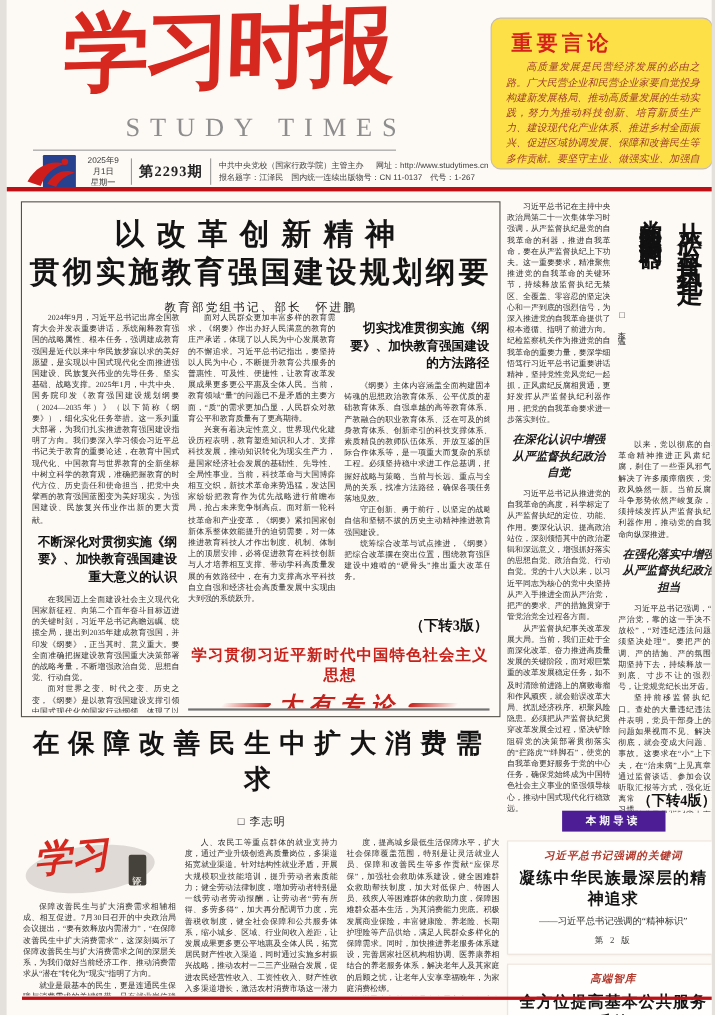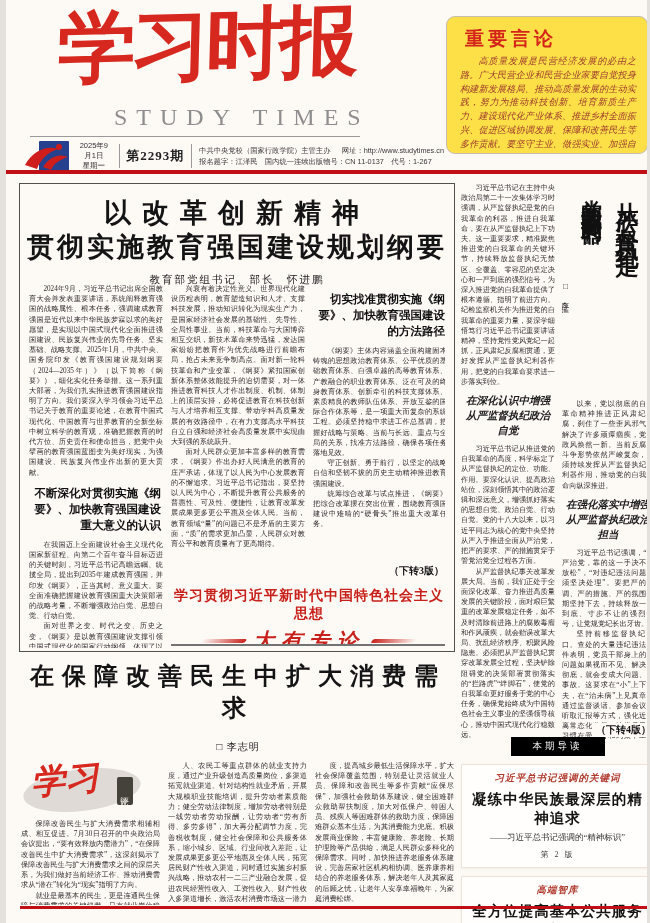--- a/index.html
+++ b/index.html
@@ -29,21 +29,21 @@
                font-size:19px;color:#d5231b;letter-spacing:4px;}
   .quote-body{margin:0;padding:0 11px 6px 13px;font-size:9.2px;line-height:13.8px;color:#9e3a2e;
               text-align:justify;text-indent:2em;font-style:italic;}
 
   
   .bodytext p{margin:0;font-size:7.2px;line-height:10.2px;text-align:justify;text-indent:2em;color:#2e2e2e;}
   .sub-h3{font-family:"Liberation Sans",sans-serif;font-weight:bold;font-size:11.5px;line-height:16px;
           text-align:right;margin:7px 2px;color:#101010;}
   .kai-h{font-weight:bold;font-style:italic;font-size:10.5px;line-height:15px;text-align:center;
          margin:6px 1px;color:#1d1d1d;}
-  .cont-mark{position:absolute;right:3px;bottom:2px;font-size:10px;font-weight:bold;background:#fdf9f5;
+  .cont-mark{position:absolute;right:3px;bottom:2px;font-size:13px;font-weight:bold;background:#fdf9f5;
              padding-left:4px;color:#111;margin-top:24px;}
 
   
   .main-box{position:absolute;left:13px;top:183px;width:436px;height:469px;border:1px solid #55504b;
             box-sizing:border-box;}
   .main-h1{margin:13px 6px 0;text-align:center;font-weight:bold;color:#141414;}
   .main-h1 .l1{display:block;font-size:27px;letter-spacing:11px;line-height:32px;}
   .main-h1 .l2{display:block;font-size:27px;letter-spacing:3px;line-height:36px;}
   .main-byline{text-align:center;font-size:10.5px;margin-top:8px;letter-spacing:2px;color:#222;}
   .main-cols{position:absolute;left:9px;right:9px;top:100px;bottom:3px;display:flex;gap:8px;overflow:hidden;}
@@ -85,22 +85,22 @@
   .stamp-blob{position:absolute;left:2px;top:8px;width:118px;height:42px;background:#d4cfc9;
               border-radius:50%;transform:rotate(-7deg);opacity:.75;}
   .stamp-cn{position:absolute;left:10px;top:2px;font-size:34px;font-weight:bold;font-style:italic;
             color:#d6281e;transform:rotate(-5deg);line-height:1;}
   .stamp-seal{position:absolute;left:96px;top:16px;width:16px;height:28px;background:#45413b;color:#f3efe9;
               writing-mode:vertical-rl;text-orientation:upright;font-size:8.5px;display:flex;align-items:center;
               justify-content:center;border-radius:2px;letter-spacing:1px;}
 
   
   .guide{position:absolute;left:455px;top:737px;width:193px;height:166px;}
-  .guide-tag{display:block;margin:0 auto;width:max-content;background:#000000;color:#fff;
-             font-family:"Liberation Sans",sans-serif;font-weight:normal;font-size:9.5px;
+  .guide-tag{display:block;margin:0 auto;width:max-content;background:#4c1d95;color:#fff;
+             font-family:"Liberation Sans",sans-serif;font-weight:bold;font-size:9.5px;
              padding:3px 22px;letter-spacing:3px;}
   .guide-card{background:#fffefc;border:1px solid #ece3d9;box-shadow:0 1px 2px rgba(0,0,0,.06);
               text-align:center;padding:7px 5px;margin-top:8px;}
   .g-kicker{font-size:9.5px;font-weight:bold;font-style:italic;color:#b03a2e;letter-spacing:1px;}
   .g-title{font-size:14.5px;font-weight:bold;color:#141414;letter-spacing:1px;margin-top:5px;line-height:19px;}
   .g-sub{font-size:8.5px;color:#333;margin-top:4px;}
   .g-page{font-size:8px;color:#444;margin-top:5px;letter-spacing:2px;}
   .bottom-red-rule{position:absolute;left:14px;width:634px;top:906px;height:3px;background:#c01015;}
 </style>
 </head>
@@ -153,22 +153,22 @@
     <div class="main-cols bodytext" data-interactable="false">
       <div class="mcol" data-interactable="false">
         <p data-interactable="false">2024年9月，习近平总书记出席全国教育大会并发表重要讲话，系统阐释教育强国的战略属性、根本任务，强调建成教育强国是近代以来中华民族梦寐以求的美好愿望，是实现以中国式现代化全面推进强国建设、民族复兴伟业的先导任务、坚实基础、战略支撑。2025年1月，中共中央、国务院印发《教育强国建设规划纲要（2024—2035年）》（以下简称《纲要》），细化实化任务举措。这一系列重大部署，为我们扎实推进教育强国建设指明了方向。我们要深入学习领会习近平总书记关于教育的重要论述，在教育中国式现代化、中国教育与世界教育的全新坐标中树立科学的教育观，准确把握教育的时代方位、历史责任和使命担当，把党中央擘画的教育强国蓝图变为美好现实，为强国建设、民族复兴伟业作出新的更大贡献。</p>
         <h3 class="sub-h3" data-interactable="false">不断深化对贯彻实施《纲要》、加快教育强国建设重大意义的认识</h3>
         <p data-interactable="false">在我国迈上全面建设社会主义现代化国家新征程、向第二个百年奋斗目标迈进的关键时刻，习近平总书记高瞻远瞩、统揽全局，提出到2035年建成教育强国，并印发《纲要》，正当其时、意义重大。要全面准确把握建设教育强国重大决策部署的战略考量，不断增强政治自觉、思想自觉、行动自觉。</p>
         <p data-interactable="false">面对世界之变、时代之变、历史之变，《纲要》是以教育强国建设支撑引领中国式现代化的国家行动纲领，体现了以教育提升国家核心竞争力、赢得战略主动的胆识和使命。习近平总书记深刻指出，世界强国无一不是教育强国，教育始终是强国兴起的关键因素，是迈向中华民族伟大复兴的关键支撑。</p>
       </div>
       <div class="mright" data-interactable="false">
         <div class="mright-cols" data-interactable="false">
           <div class="mcol" data-interactable="false">
+            <p data-interactable="false">面对人民群众更加丰富多样的教育需求，《纲要》作出办好人民满意的教育的庄严承诺，体现了以人民为中心发展教育的不懈追求。习近平总书记指出，要坚持以人民为中心，不断提升教育公共服务的普惠性、可及性、便捷性，让教育改革发展成果更多更公平惠及全体人民。当前，教育领域“量”的问题已不是矛盾的主要方面，“质”的需求更加凸显，人民群众对教育公平和教育质量有了更高期待。</p>
             <p data-interactable="false">兴衰有着决定性意义。世界现代化建设历程表明，教育塑造知识和人才、支撑科技发展，推动知识转化为现实生产力，是国家经济社会发展的基础性、先导性、全局性事业。当前，科技革命与大国博弈相互交织，新技术革命来势迅猛，发达国家纷纷把教育作为优先战略进行前瞻布局，抢占未来竞争制高点。面对新一轮科技革命和产业变革，《纲要》紧扣国家创新体系整体效能提升的迫切需要，对一体推进教育科技人才作出制度、机制、体制上的顶层安排，必将促进教育在科技创新与人才培养相互支撑、带动学科高质量发展的有效路径中，在有力支撑高水平科技自立自强和经济社会高质量发展中实现由大到强的系统跃升。</p>
-            <p data-interactable="false">面对人民群众更加丰富多样的教育需求，《纲要》作出办好人民满意的教育的庄严承诺，体现了以人民为中心发展教育的不懈追求。习近平总书记指出，要坚持以人民为中心，不断提升教育公共服务的普惠性、可及性、便捷性，让教育改革发展成果更多更公平惠及全体人民。当前，教育领域“量”的问题已不是矛盾的主要方面，“质”的需求更加凸显，人民群众对教育公平和教育质量有了更高期待。</p>
           </div>
           <div class="mcol" data-interactable="false">
             <h3 class="sub-h3" data-interactable="false">切实找准贯彻实施《纲要》、加快教育强国建设的方法路径</h3>
             <p data-interactable="false">《纲要》主体内容涵盖全面构建固本铸魂的思想政治教育体系、公平优质的基础教育体系、自强卓越的高等教育体系、产教融合的职业教育体系、泛在可及的终身教育体系、创新牵引的科技支撑体系、素质精良的教师队伍体系、开放互鉴的国际合作体系等，是一项重大而复杂的系统工程。必须坚持稳中求进工作总基调，把握好战略与策略、当前与长远、重点与全局的关系，找准方法路径，确保各项任务落地见效。</p>
             <p data-interactable="false">守正创新、勇于前行，以坚定的战略自信和坚韧不拔的历史主动精神推进教育强国建设。</p>
             <p data-interactable="false">统筹综合改革与试点推进，《纲要》把综合改革摆在突出位置，围绕教育强国建设中难啃的“硬骨头”推出重大改革任务。</p>
             <span class="cont-mark" data-interactable="false">（下转3版）</span>
           </div>
         </div>
         <div class="banner" data-interactable="false">

